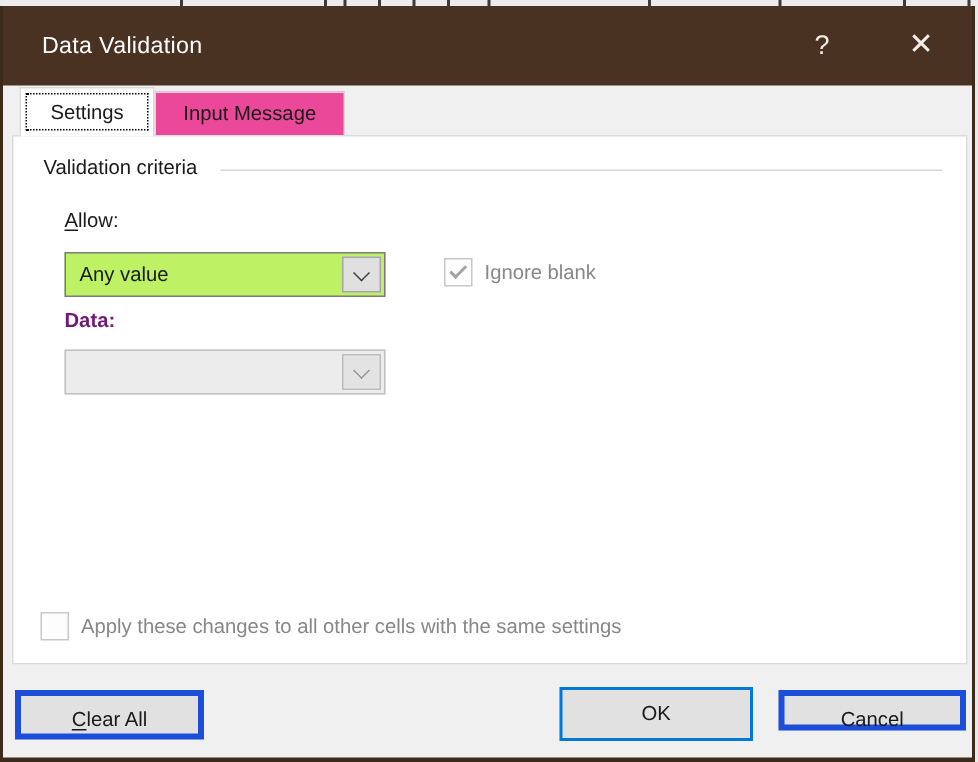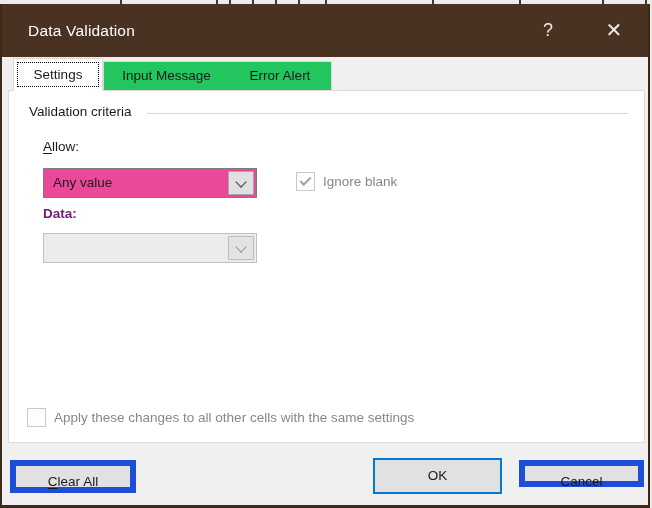--- a/index.html
+++ b/index.html
@@ -19,42 +19,42 @@
   .titlebar { position:absolute; left:0; top:0; right:0; height:53px; background:#4A3222; }
   .titlebar .title { position:absolute; left:26px; top:0; line-height:53px; color:#FFFFFF;
                      font-size:15.5px; letter-spacing:0.2px; }
   .cap-btn { position:absolute; top:0; width:36px; height:53px; color:#F3EDE8; text-align:center;
              line-height:53px; font-size:19px; font-weight:300; cursor:default; }
   .cap-help  { left:528px; font-size:18px; }
   .cap-close { left:594px; font-size:20px; }
 
   
   .tab { position:absolute; font-size:13.5px; color:#1A1A1A; text-align:center;
-         background:#22c55e; border:1px solid #D9D9D9; }
+         background:#ec4899; border:1px solid #D9D9D9; }
   .tab-active { left:11px; top:54px; width:90px; height:33px; background:#FFFFFF;
                 border-bottom:none; z-index:3; line-height:31px; }
   .tab-active .focusbox { position:absolute; left:3px; top:3px; right:3px; bottom:4px;
                 border:1px dotted #000; }
   .tab-active .tlabel { position:relative; }
   .tab-2 { left:101px; top:57px; width:127px; height:30px; line-height:28px; }
   .tab-3 { left:227px; top:57px; width:103px; height:30px; line-height:28px; border-left:none; }
 
   
   .panel { position:absolute; left:6px; top:86px; width:637px; height:353px;
            background:#FFFFFF; border:1px solid #DCDCDC; z-index:1; }
 
   .group-label { position:absolute; left:20px; top:13px; font-size:13.5px; color:#1A1A1A; }
   .group-line  { position:absolute; left:138px; top:22px; width:481px; height:1px; background:#D8D6D3; }
 
   .field-label { position:absolute; font-size:13.5px; color:#1A1A1A; }
   .disabled-text { color:#701a75;font-weight:bold; }
   .ak { text-decoration:underline; text-underline-offset:2px; }
 
   
-  .combo { position:absolute; width:214px; height:30px; background:#ec4899; border:1px solid #7B7B7B; }
+  .combo { position:absolute; width:214px; height:30px; background:#bef264; border:1px solid #7B7B7B; }
   .combo .cvalue { position:absolute; left:9px; top:0; line-height:28px; font-size:13.5px; color:#1A1A1A; }
   .combo .cbtn { position:absolute; right:2px; top:2px; width:26px; height:24px;
                  background:#E0E0E0; border:1px solid #A6A6A6; }
   .chev { position:absolute; left:8px; top:6px; width:8px; height:8px;
           border-right:1.6px solid #3F3F3F; border-bottom:1.6px solid #3F3F3F;
           transform:rotate(45deg); }
   .combo-disabled { background:#ECECEC; border-color:#C0C0C0; }
   .combo-disabled .cvalue { color:#878787; }
   .combo-disabled .cbtn { background:#E3E3E3; border-color:#BDBDBD; }
   .combo-disabled .chev { border-color:#979797; }
@@ -62,21 +62,21 @@
   
   .checkrow { position:absolute; display:flex; align-items:center; }
   .checkbox { width:19px; height:19px; background:#FDFDFD; border:1px solid #C8C8C8;
               position:relative; flex:0 0 auto; }
   .checkbox .tick { position:absolute; left:3px; top:4px; width:11px; height:6px;
               border-left:2px solid #A3A3A3; border-bottom:2px solid #A3A3A3;
               transform:rotate(-45deg); }
   .checkrow .clabel { margin-left:8px; font-size:13.5px; color:#878787; line-height:19px; }
 
   
-  .btn { position:absolute; background:#E1E1E1; border:6px solid #1d4ed8; font-size:13.5px;
+  .btn { position:absolute; background:#E1E1E1; border:4px solid #1d4ed8; font-size:13.5px;
          color:#1A1A1A; text-align:center; font-family:"Liberation Sans", sans-serif; }
   .btn-clear  { left:8px;   top:456px; width:126px; height:33px; line-height:31px; }
   .btn-ok     { left:371px; top:454px; width:129px; height:36px; line-height:32px;
                 border:2px solid #0078D7; }
   .btn-cancel { left:517px; top:456px; width:125px; height:27px; line-height:31px; }
 </style>
 </head>
 <body>
 
 <div class="stage">
@@ -102,23 +102,20 @@
       <span class="cap-btn cap-help">?</span>
       <span class="cap-btn cap-close">✕</span>
     </div>
 
     <div class="tab tab-active">
       <span class="focusbox"></span>
       <span class="tlabel">Settings</span>
     </div>
     <div class="tab tab-2">
       <span>Input Message</span>
-    </div>
-    <div class="tab tab-3">
-      <span>Error Alert</span>
     </div>
 
     <div class="panel">
 
       <div class="group-label">Validation criteria</div>
       <div class="group-line"></div>
 
       <div class="field-label" style="left:34px; top:48px;">
         <span class="ak">A</span><span>llow:</span>
       </div>

